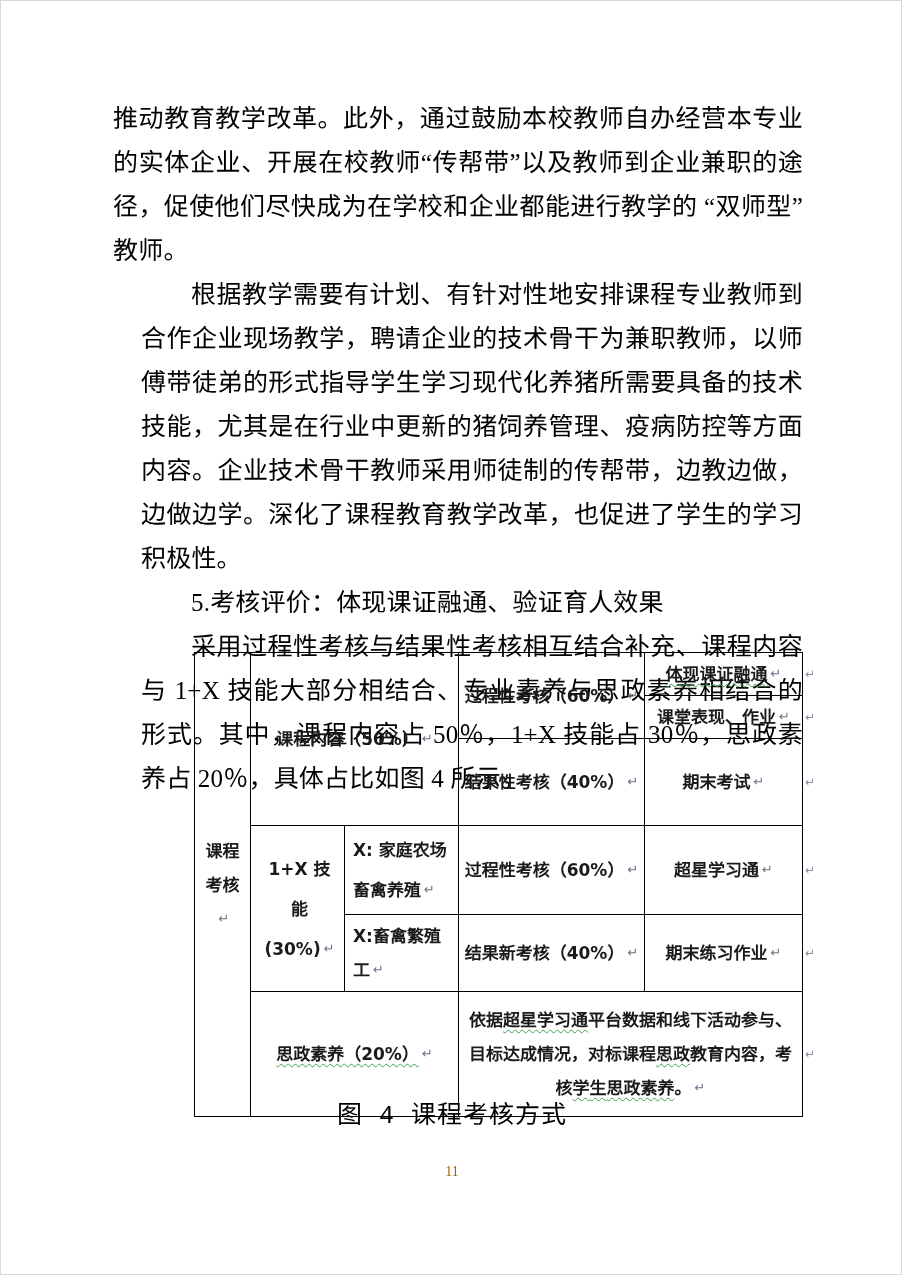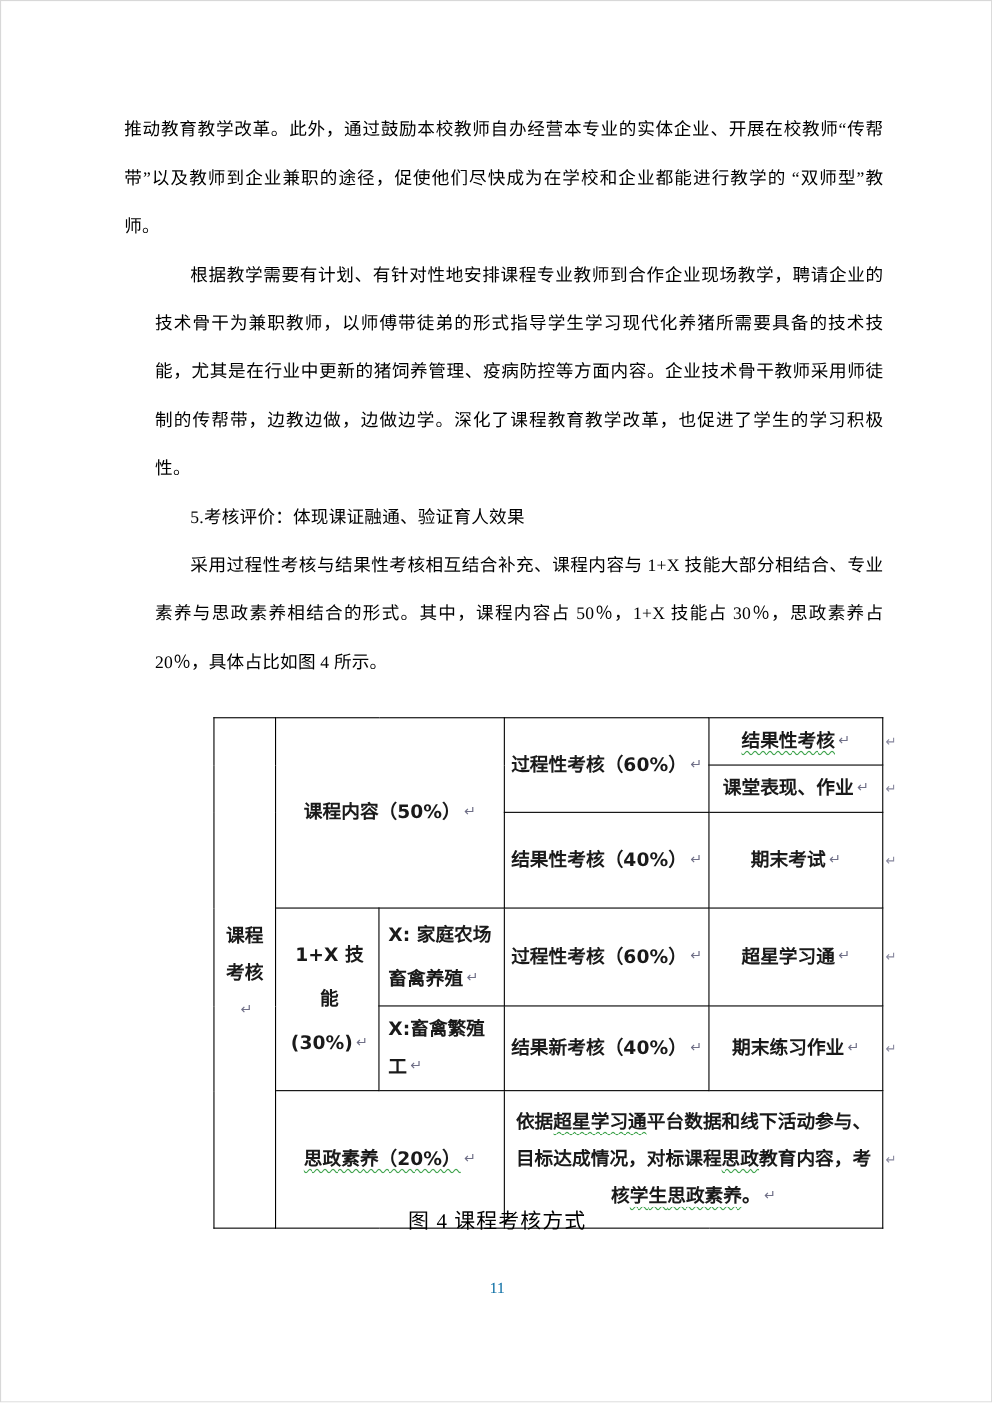--- a/index.html
+++ b/index.html
@@ -29,21 +29,21 @@
 
   .content {
     position: absolute;
     left: 112px;
     top: 96px;
     width: 690px;
   }
 
   
   .para {
-    font-size: 16px;
+    font-size: 25px;
     line-height: 44px;
     letter-spacing: 0.2px;
     text-align: justify;
     text-justify: inter-ideograph;
     margin: 0;
     white-space: normal;
   }
   .para.indent { text-indent: 2em; margin-left: 28px; }
 
   
@@ -108,34 +108,34 @@
     text-decoration-thickness: 1px;
     text-underline-offset: 3px;
   }
 
   .caption {
     position: absolute;
     left: 0;
     top: 1093px;
     width: 902px;
     text-align: center;
-    font-size: 19px;
-    font-family: Liberation Serif, serif;
+    font-size: 25px;
+    font-family: Liberation Mono, monospace;
     letter-spacing: 1px;
   }
 
   .folio {
     position: absolute;
     left: 0;
     top: 1163px;
     width: 902px;
     text-align: center;
     font-size: 14px;
     font-family: "Liberation Serif", "DejaVu Serif", serif;
-    color: #0369a1;
+    color: #a16207;
   }
 </style>
 </head>
 <body>
 
 <div class="page">
 
   <div class="content">
     <p class="para">推动教育教学改革。此外，通过鼓励本校教师自办经营本专业的实体企业、开展在校教师“传帮带”以及教师到企业兼职的途径，促使他们尽快成为在学校和企业都能进行教学的 “双师型”教师。</p>
     <p class="para indent">根据教学需要有计划、有针对性地安排课程专业教师到合作企业现场教学，聘请企业的技术骨干为兼职教师，以师傅带徒弟的形式指导学生学习现代化养猪所需要具备的技术技能，尤其是在行业中更新的猪饲养管理、疫病防控等方面内容。企业技术骨干教师采用师徒制的传帮带，边教边做，边做边学。深化了课程教育教学改革，也促进了学生的学习积极性。</p>
@@ -158,21 +158,21 @@
           <td rowspan="6">
             <span>课程考核</span><span class="pilcrow">↵</span>
           </td>
           <td colspan="2" rowspan="3">
             <span>课程内容（50%）</span><span class="pilcrow">↵</span>
           </td>
           <td rowspan="2">
             <span>过程性考核（60%）</span><span class="pilcrow">↵</span>
           </td>
           <td>
-            <span class="sq">结果性考核</span><span class="pilcrow">↵</span>
+            <span class="sq">体现课证融通</span><span class="pilcrow">↵</span>
             <span class="edge-mark">↵</span>
           </td>
         </tr>
 
         <tr>
           <td>
             <span>课堂表现、作业</span><span class="pilcrow">↵</span>
             <span class="edge-mark">↵</span>
           </td>
         </tr>

